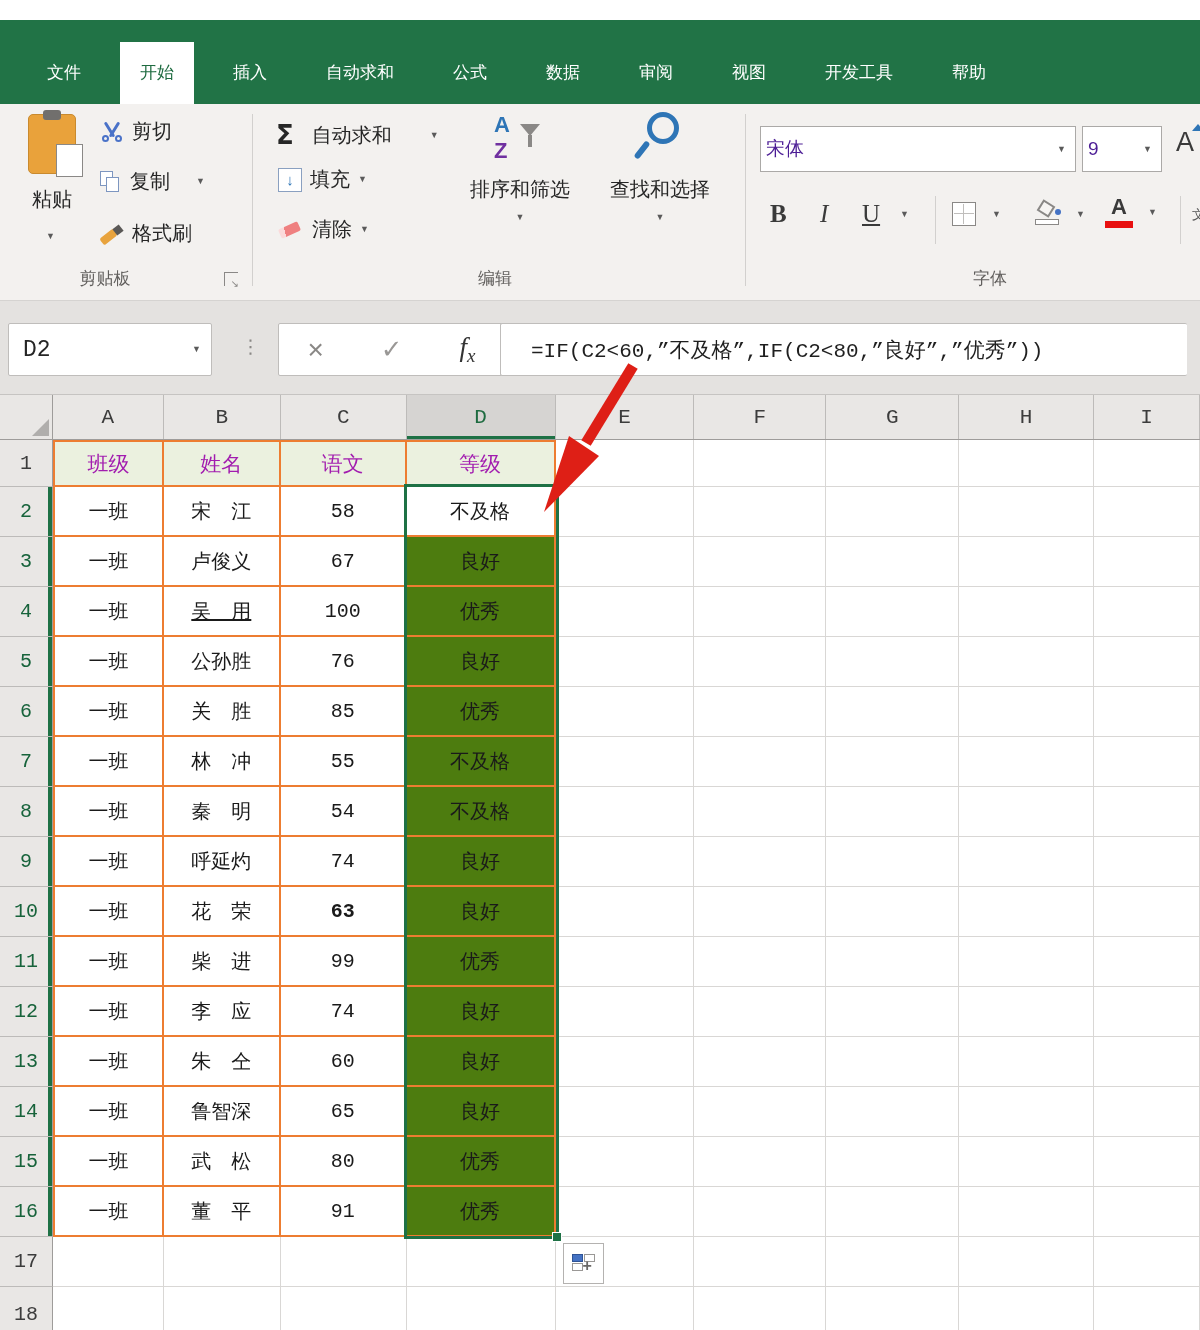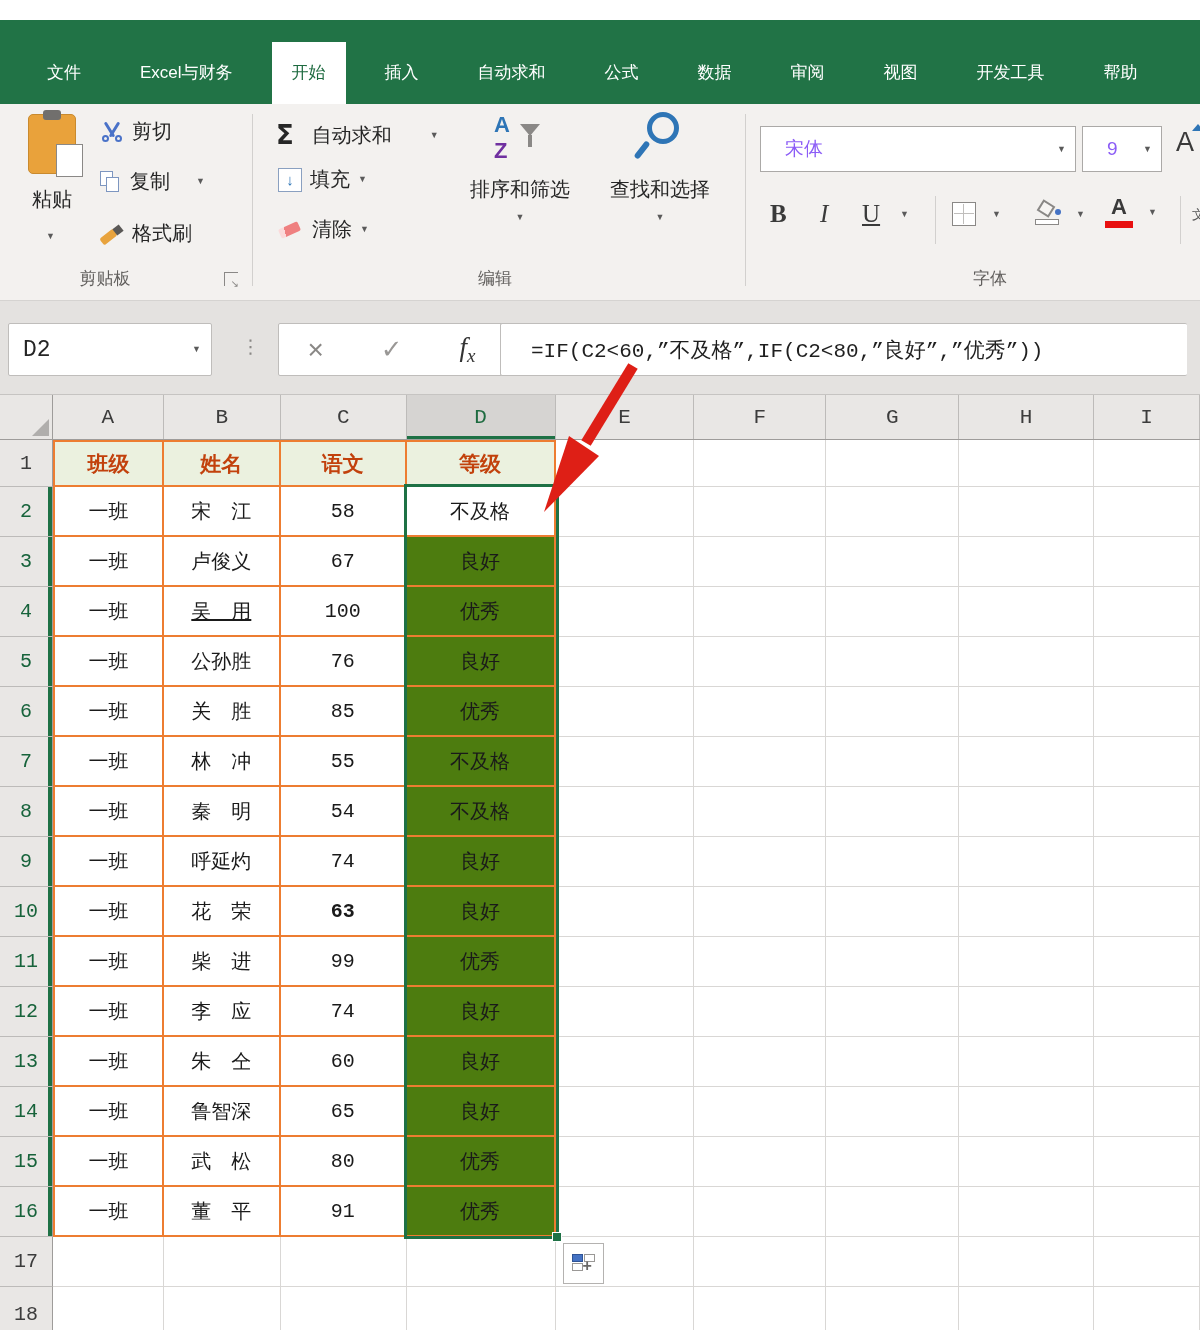--- a/index.html
+++ b/index.html
@@ -63,21 +63,21 @@
   .sort-ic .fun { position:absolute; left:32px; top:12px; width:0; height:0;
     border-left:10px solid transparent; border-right:10px solid transparent; border-top:12px solid #8a8886; }
   .sort-ic .stem { position:absolute; left:40px; top:23px; width:4px; height:12px; background:#8a8886; }
   .find-ic { position:relative; width:58px; height:60px; }
   .find-ic .ring { position:absolute; left:16px; top:0; width:32px; height:32px; border:5px solid #2e75b6; border-radius:50%; }
   .find-ic .hdl { position:absolute; left:8px; top:28px; width:6px; height:20px; background:#2e75b6; border-radius:3px; transform:rotate(38deg); }
   .bigbtn { position:absolute; text-align:center; cursor:default; }
   .bigbtn .lbl { display:block; }
   
   .combo { position:absolute; background:#fff; border:1px solid #aba9a7; display:flex; align-items:center; }
-  .combo .val { flex:1; padding-left:24px; font-size:19px; color:#8b5cf6; }
+  .combo .val { flex:1; padding-left:5px; font-size:19px; color:#4c1d95; }
   .combo .caret { padding-right:9px; }
   .fmtchar { font-family:"Liberation Serif", serif; font-size:25px; color:#3a3a3a; }
   .border-ic { position:relative; width:24px; height:24px; border:1px solid #8a8886; background:#fff; }
   .border-ic i.h { position:absolute; left:1px; top:10px; width:20px; height:1px; background:#c0bebc; }
   .border-ic i.v { position:absolute; left:10px; top:1px; width:1px; height:20px; background:#c0bebc; }
   .bucket-ic { position:relative; width:28px; height:24px; }
   .bucket-ic .cup { position:absolute; left:5px; top:0; width:14px; height:13px; border:2px solid #8a8886; background:#f7f5f3; transform:rotate(32deg); }
   .bucket-ic .drop { position:absolute; left:21px; top:7px; width:6px; height:6px; background:#4472c4; border-radius:50%; }
   .bucket-ic .bar { position:absolute; left:1px; top:17px; width:24px; height:6px; background:#fff; border:1px solid #8a8886; }
   .fc-ic { position:relative; width:30px; height:32px; text-align:center; }
@@ -115,21 +115,21 @@
   .grow { display:flex; }
   .rh { display:flex; align-items:center; justify-content:center; width:53px;
     background:#e9e7e5; border-right:1px solid #9e9c9a; border-bottom:1px solid #bdbbb9;
     font-family:"Liberation Mono",monospace; font-size:20px; color:#3c3c3c; }
   .rh.sel { color:#17633b; box-shadow:inset -4px 0 0 #1e7145; }
   .cell { display:flex; align-items:center; justify-content:center; background:#fff;
     border-right:1px solid #d9d7d5; border-bottom:1px solid #d9d7d5; font-size:20px; color:#1a1a1a; overflow:hidden; }
   .cell.tc { border-right:2px solid #ed7d31; border-bottom:2px solid #ed7d31; }
   .cell.tc.first { border-left:2px solid #ed7d31; }
   .cell.tc.toprow { border-top:2px solid #ed7d31; }
-  .cell.th { background:#ebf1df; color:#c2410c; font-weight:bold; font-size:21px; }
+  .cell.th { background:#ebf1df; color:#a21caf; font-weight:normal; font-size:21px; }
   .cell.gray { background:#4d7c0f; }
   .cell.score { font-family:"Liberation Mono",monospace; }
   
   .selbox { position:absolute; left:404px; top:464px; width:155px; height:755px;
     border:3px solid #1e7145; pointer-events:none; z-index:30; }
   .selbox .handle { position:absolute; right:-6px; bottom:-6px; width:10px; height:10px;
     background:#1e7145; border:1px solid #fff; }
   
   .autofill { position:absolute; left:563px; top:1223px; width:41px; height:41px; background:#fff;
     border:1px solid #b4b2b0; z-index:40; display:flex; align-items:center; justify-content:center; }
@@ -141,21 +141,20 @@
   .af-ic .plus { left:11px; top:3px; font-size:16px; font-weight:bold; color:#6a6866; font-style:normal; }
   .arrow-svg { position:absolute; left:0; top:0; width:1200px; height:1330px; pointer-events:none; z-index:60; }
 </style>
 </head>
 <body>
 
 <div class="stage">
 
   <div class="tabbar">
       <div class="tab">文件</div>
-      <div class="tab">Excel与财务</div>
       <div class="tab active">开始</div>
       <div class="tab">插入</div>
       <div class="tab">自动求和</div>
       <div class="tab">公式</div>
       <div class="tab">数据</div>
       <div class="tab">审阅</div>
       <div class="tab">视图</div>
       <div class="tab">开发工具</div>
       <div class="tab">帮助</div>
     </div>

